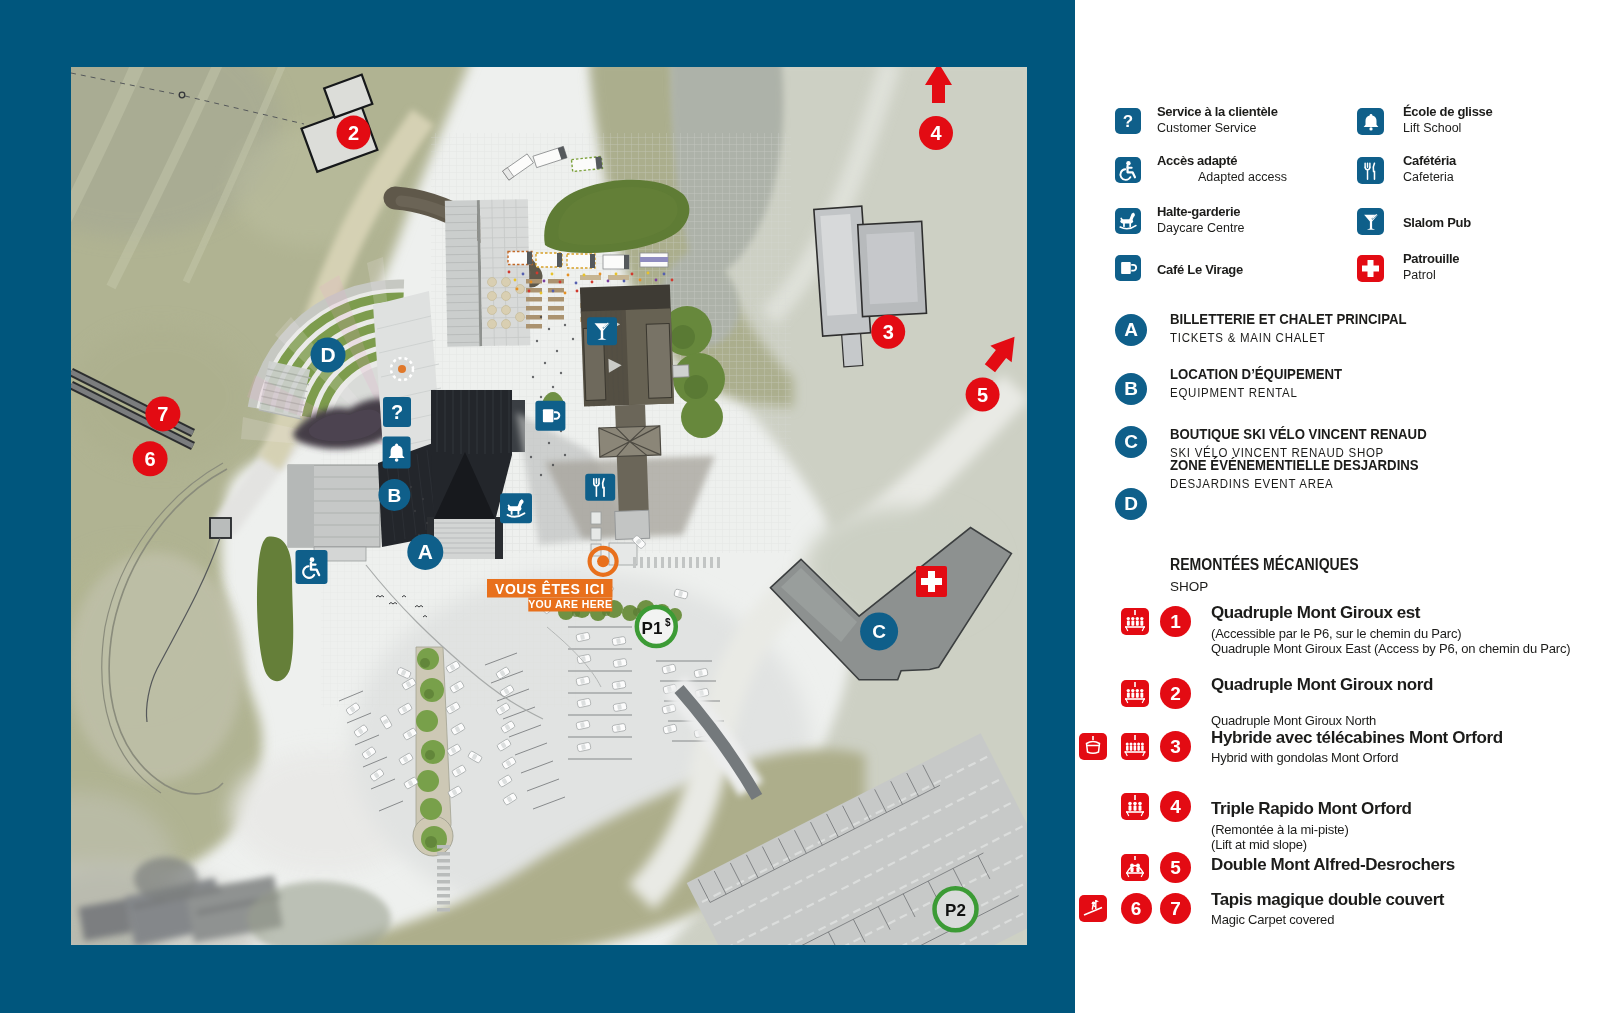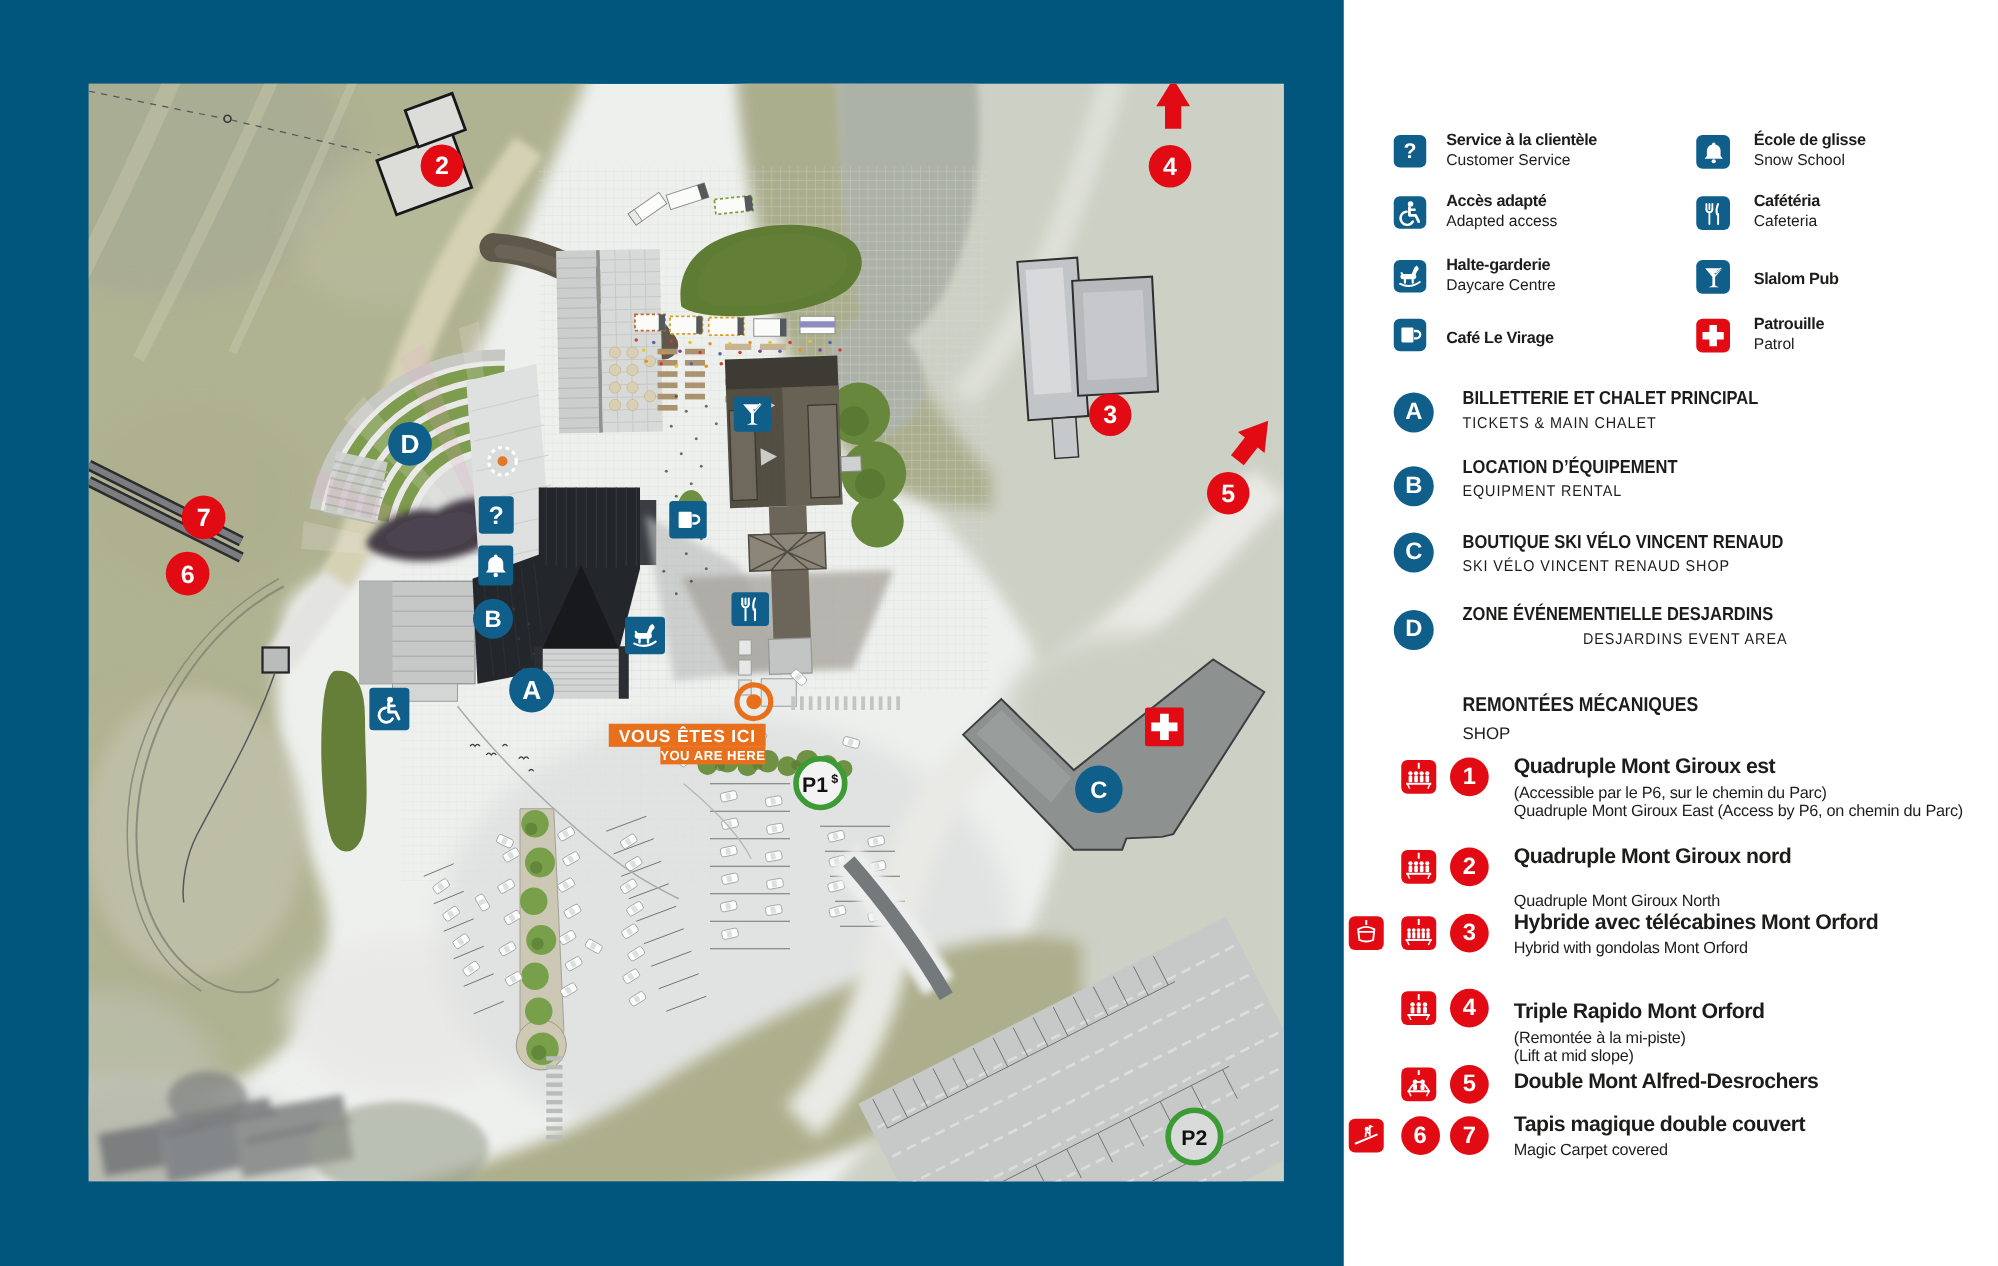--- a/index.html
+++ b/index.html
@@ -673,21 +673,21 @@
     <div class="ic" style="left:1115px;top:157px;">
         <svg width="22" height="22" viewBox="0 0 24 24">
           <circle cx="12.5" cy="4.6" r="2.4" fill="#fff"></circle>
           <path d="M11.5 7.5 L11.5 14.5 L17 14.5 L19.6 20" stroke="#fff" stroke-width="2.4" fill="none" stroke-linecap="round" stroke-linejoin="round"></path>
           <path d="M11.5 9.5 L16 9.5" stroke="#fff" stroke-width="2.2" stroke-linecap="round"></path>
           <path d="M14.6 19.8 A5.8 5.8 0 1 1 9 11.2" stroke="#fff" stroke-width="2.1" fill="none" stroke-linecap="round"></path>
         </svg>
       </div>
     <div class="abs" style="left:1157px;top:153px;">
         <div class="t1">Accès adapté</div>
-        <div class="t2" style="margin-top:2px;">Adapted access</div>
+        <div class="t2" style="margin-top:2px;margin-left:41px;">Adapted access</div>
       </div>
 
     <div class="ic" style="left:1115px;top:208px;">
         <svg width="22" height="22" viewBox="0 0 24 24">
           <g stroke="#fff" fill="none" stroke-linecap="round">
             <path d="M6,12.3 h9.2" stroke-width="4.6"></path>
             <path d="M14.6,11.8 L16.9,6.3" stroke-width="3.4"></path>
             <path d="M7.6,14 v3.6 M14.4,14 v3.6" stroke-width="1.9"></path>
             <path d="M3.5,18.6 Q12,23 20.5,17" stroke-width="1.8"></path>
             <path d="M6.2,11.6 L4.6,9.2" stroke-width="1.8"></path>
@@ -712,21 +712,21 @@
       </div>
 
     <div class="ic" style="left:1357px;top:108px;width:27px;height:27px;">
         <svg width="22" height="22" viewBox="0 0 24 24">
           <path d="M12 3.2 a1.5 1.5 0 0 1 1.5 1.5 L13.5 5 A6 6 0 0 1 18 11 L18 15 L20 17.5 L4 17.5 L6 15 L6 11 A6 6 0 0 1 10.5 5 L10.5 4.7 A1.5 1.5 0 0 1 12 3.2 Z" fill="#fff"></path>
           <circle cx="12" cy="19.6" r="1.8" fill="#fff"></circle>
         </svg>
       </div>
     <div class="abs" style="left:1403px;top:104px;">
         <div class="t1">École de glisse</div>
-        <div class="t2" style="margin-top:2px;">Snow School</div>
+        <div class="t2" style="margin-top:2px;">Lift School</div>
       </div>
 
     <div class="ic" style="left:1357px;top:157px;width:27px;height:27px;">
         <svg width="22" height="22" viewBox="0 0 24 24">
           <path d="M8.2 3.5 L8.2 8 M5.6 3.5 L5.6 8 M10.8 3.5 L10.8 8" stroke="#fff" stroke-width="1.6" stroke-linecap="round"></path>
           <path d="M5.6 8 Q5.6 10.5 8.2 10.7 L8.2 21 M10.8 8 Q10.8 10.5 8.2 10.7" stroke="#fff" stroke-width="1.6" fill="none" stroke-linecap="round"></path>
           <path d="M15.8 3.5 Q13.6 8 14.8 12.5 L15.8 12.5 L15.8 21" stroke="#fff" stroke-width="1.7" fill="none" stroke-linecap="round"></path>
         </svg>
       </div>
     <div class="abs" style="left:1403px;top:153px;">
@@ -762,21 +762,21 @@
     <div class="abs" style="left:1170px;top:366px;">
         <div class="cap1">LOCATION D’ÉQUIPEMENT</div>
         <div class="cap2" style="margin-top:6px;">EQUIPMENT RENTAL</div>
       </div>
     <div class="cir" style="left:1115px;top:426px;width:32px;height:32px;font-size:19px;">C</div>
     <div class="abs" style="left:1170px;top:426px;">
         <div class="cap1">BOUTIQUE SKI VÉLO VINCENT RENAUD</div>
         <div class="cap2" style="margin-top:6px;">SKI VÉLO VINCENT RENAUD SHOP</div>
       </div>
     <div class="cir" style="left:1115px;top:488px;width:32px;height:32px;font-size:19px;">D</div>
-    <div class="abs" style="left:1170px;top:484px;text-align:right;">
+    <div class="abs" style="left:1170px;top:457px;">
         <div class="cap1">ZONE ÉVÉNEMENTIELLE DESJARDINS</div>
         <div class="cap2" style="margin-top:6px;">DESJARDINS EVENT AREA</div>
       </div>
 
     <div class="abs" style="left:1170px;top:557px;">
         <div class="cap1" style="font-size:16px;">REMONTÉES MÉCANIQUES</div>
         <div style="font-size:13.5px;color:#1c1c1a;margin-top:7px;">SHOP</div>
       </div>
 
     <div class="ri" style="left:1121px;top:608px;">

